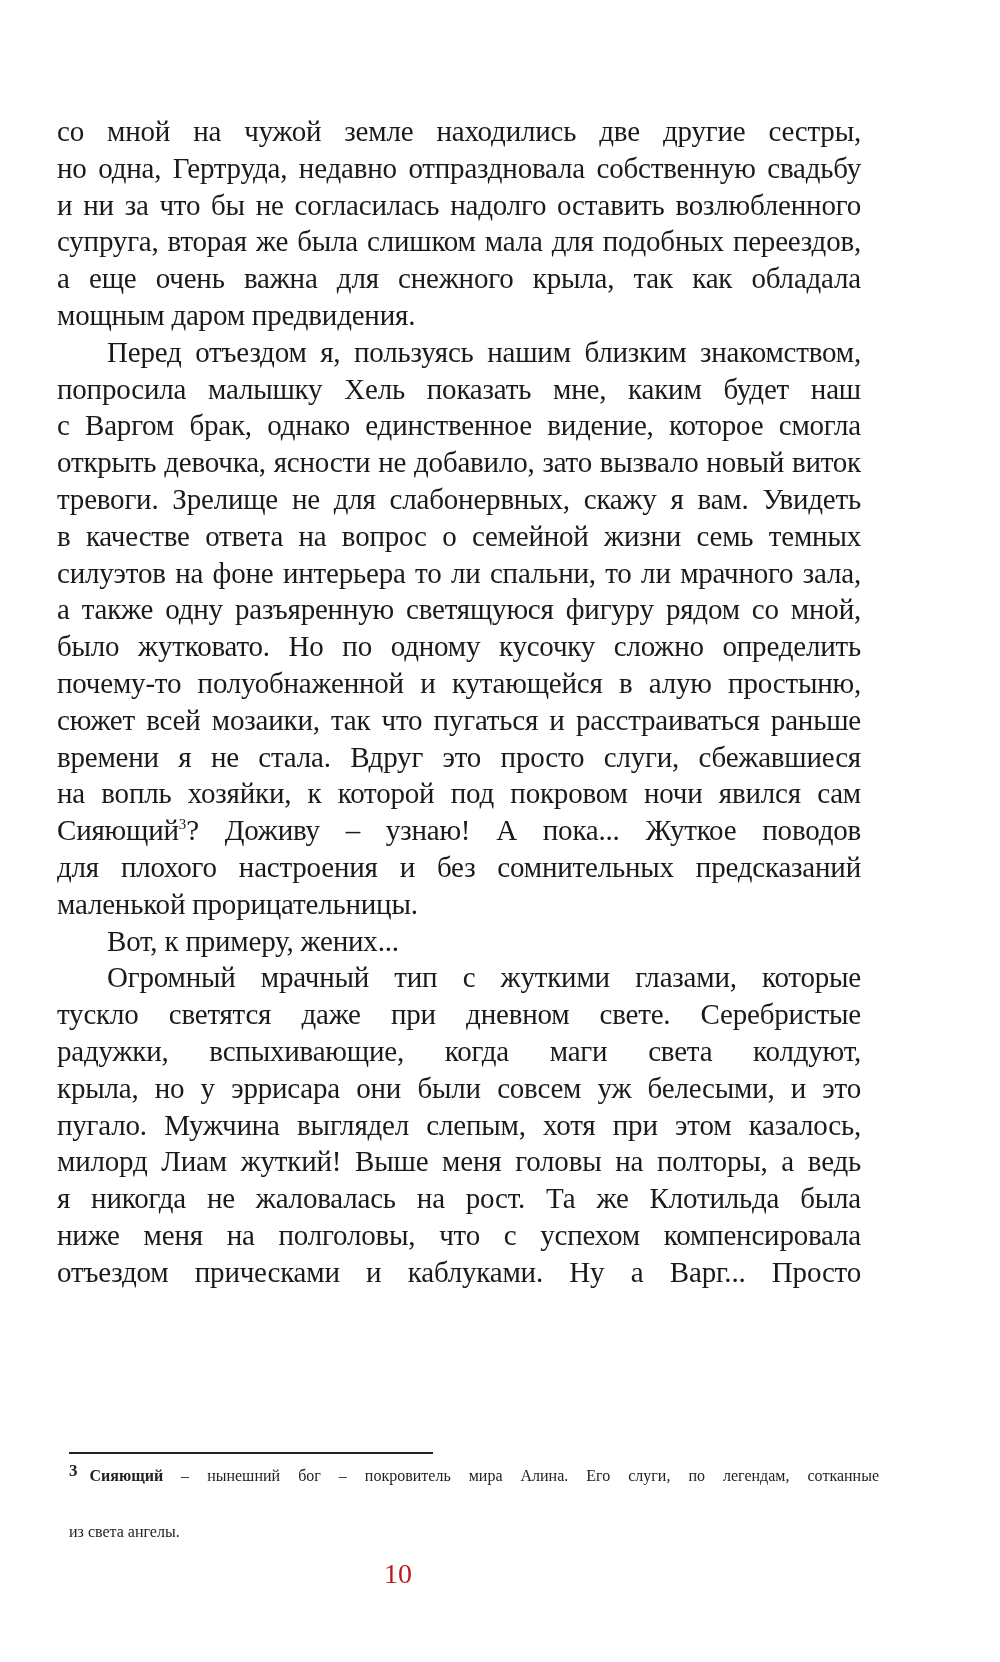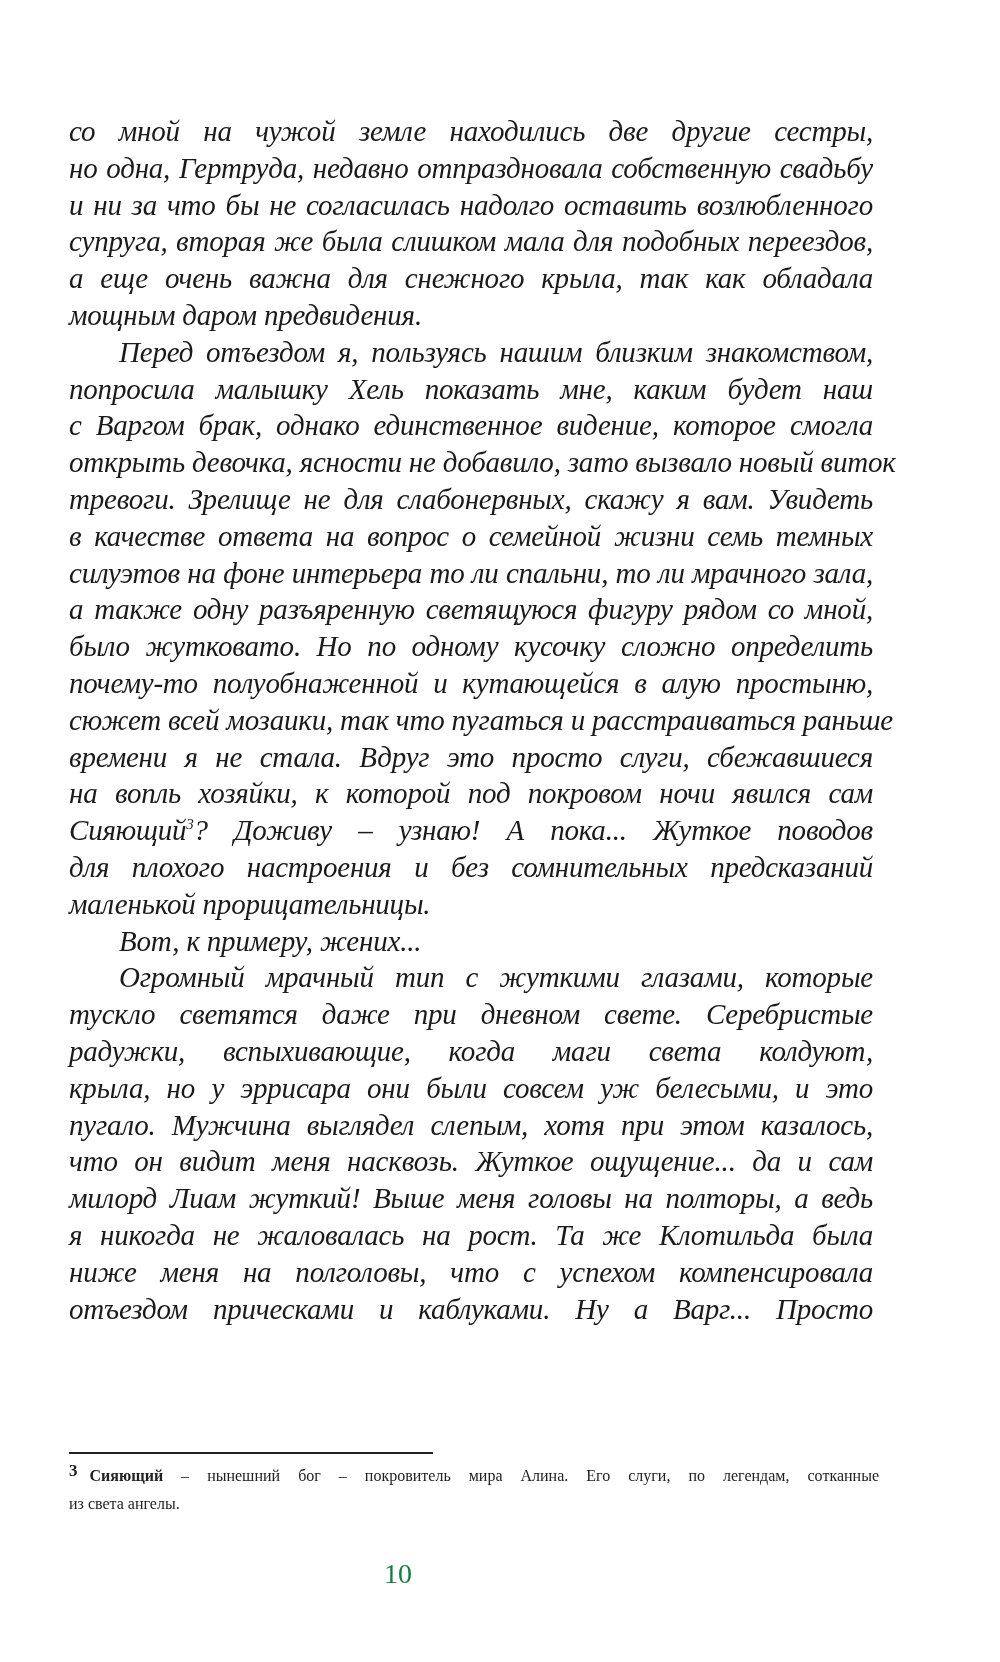--- a/index.html
+++ b/index.html
@@ -3,46 +3,46 @@
 <meta charset="utf-8">
 <style>
   html, body { margin: 0; padding: 0; background: #ffffff; }
   body { width: 1000px; height: 1662px; position: relative; overflow: hidden; }
   .page {
     position: absolute; left: 0; top: 0; width: 1000px; height: 1662px;
     background: #ffffff; color: #1a1a1a;
     font-family: "Liberation Serif", "DejaVu Serif", serif;
   }
   .body-text {
-    position: absolute; left: 69px; top: 113px; width: 804px; font-style: italic;
+    position: absolute; left: 57px; top: 113px; width: 804px;
   }
   .line {
     display: block; height: 36.8px; line-height: 36.8px;
     font-size: 29px; white-space: nowrap;
     text-align: justify; text-align-last: justify;
     letter-spacing: -0.2px;
   }
   .line.last { text-align-last: left; }
   .line.indent { padding-left: 50px; }
   sup.fnref { font-size: 15px; vertical-align: 0; position: relative; top: -11px; }
   .footnote-rule {
     position: absolute; left: 69px; top: 1452px; width: 364px; height: 0;
     border-top: 2px solid #222;
   }
   .footnote {
     position: absolute; left: 69px; top: 1462px; width: 810px;
     font-size: 16px; line-height: 28px; color: #222;
   }
   .footnote .fn-line { display: block; white-space: nowrap; text-align: justify; text-align-last: justify; }
-  .footnote .fn-line.last { text-align-last: left; }
+  .footnote .fn-line.last { text-align-last: left; margin-top: 28px; }
   .footnote .fn-num { font-size: 17px; font-weight: bold; position: relative; top: -5px; margin-right: 12px; }
   .footnote .fn-term { font-weight: bold; }
   .page-number {
     position: absolute; left: 0; width: 796px; top: 1558px;
-    text-align: center; font-size: 28px; color: #15803d;
+    text-align: center; font-size: 28px; color: #b91c1c;
   }
 </style>
 </head>
 <body>
 
 <div class="page">
 
   <div class="body-text">
     <span class="line">со мной на чужой земле находились две другие сестры,</span>
     <span class="line">но одна, Гертруда, недавно отпраздновала собственную свадьбу</span>
@@ -65,21 +65,20 @@
     <span class="line">на вопль хозяйки, к которой под покровом ночи явился сам</span>
     <span class="line"><span>Сияющий</span><sup class="fnref">3</sup><span>? Доживу – узнаю! А пока... Жуткое поводов</span></span>
     <span class="line">для плохого настроения и без сомнительных предсказаний</span>
     <span class="line last">маленькой прорицательницы.</span>
     <span class="line indent last">Вот, к примеру, жених...</span>
     <span class="line indent">Огромный мрачный тип с жуткими глазами, которые</span>
     <span class="line">тускло светятся даже при дневном свете. Серебристые</span>
     <span class="line">радужки, вспыхивающие, когда маги света колдуют,</span>
     <span class="line">крыла, но у эррисара они были совсем уж белесыми, и это</span>
     <span class="line">пугало. Мужчина выглядел слепым, хотя при этом казалось,</span>
-    <span class="line">что он видит меня насквозь. Жуткое ощущение... да и сам</span>
     <span class="line">милорд Лиам жуткий! Выше меня головы на полторы, а ведь</span>
     <span class="line">я никогда не жаловалась на рост. Та же Клотильда была</span>
     <span class="line">ниже меня на полголовы, что с успехом компенсировала</span>
     <span class="line">отъездом прическами и каблуками. Ну а Варг... Просто</span>
   </div>
 
   <div class="footnote-rule"></div>
 
   <div class="footnote">
     <span class="fn-line"><span class="fn-num">3</span><span class="fn-term">Сияющий</span><span> – нынешний бог – покровитель мира Алина. Его слуги, по легендам, сотканные</span></span>

